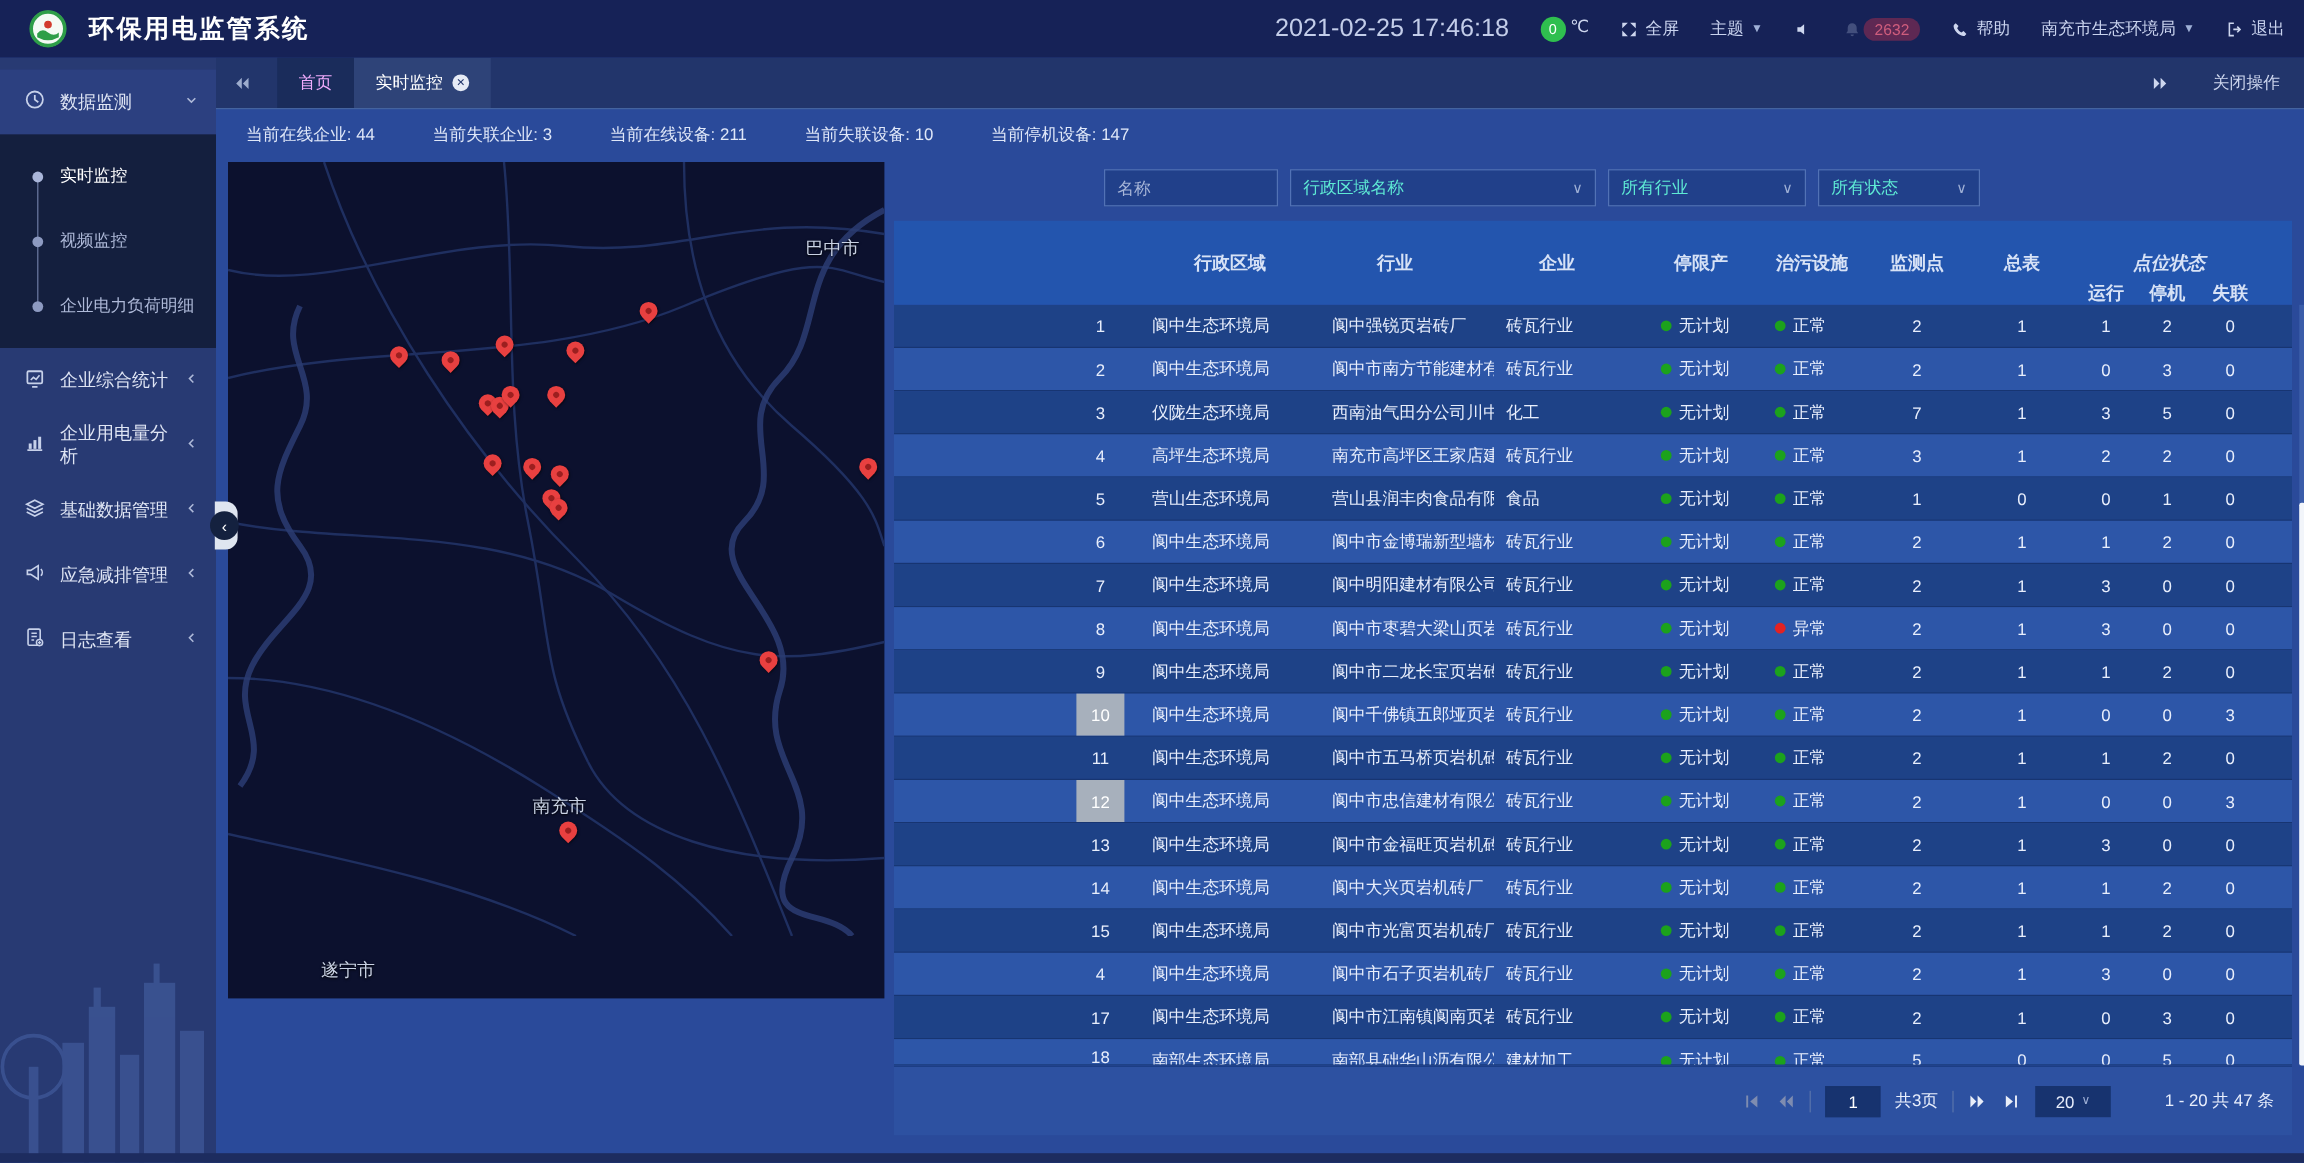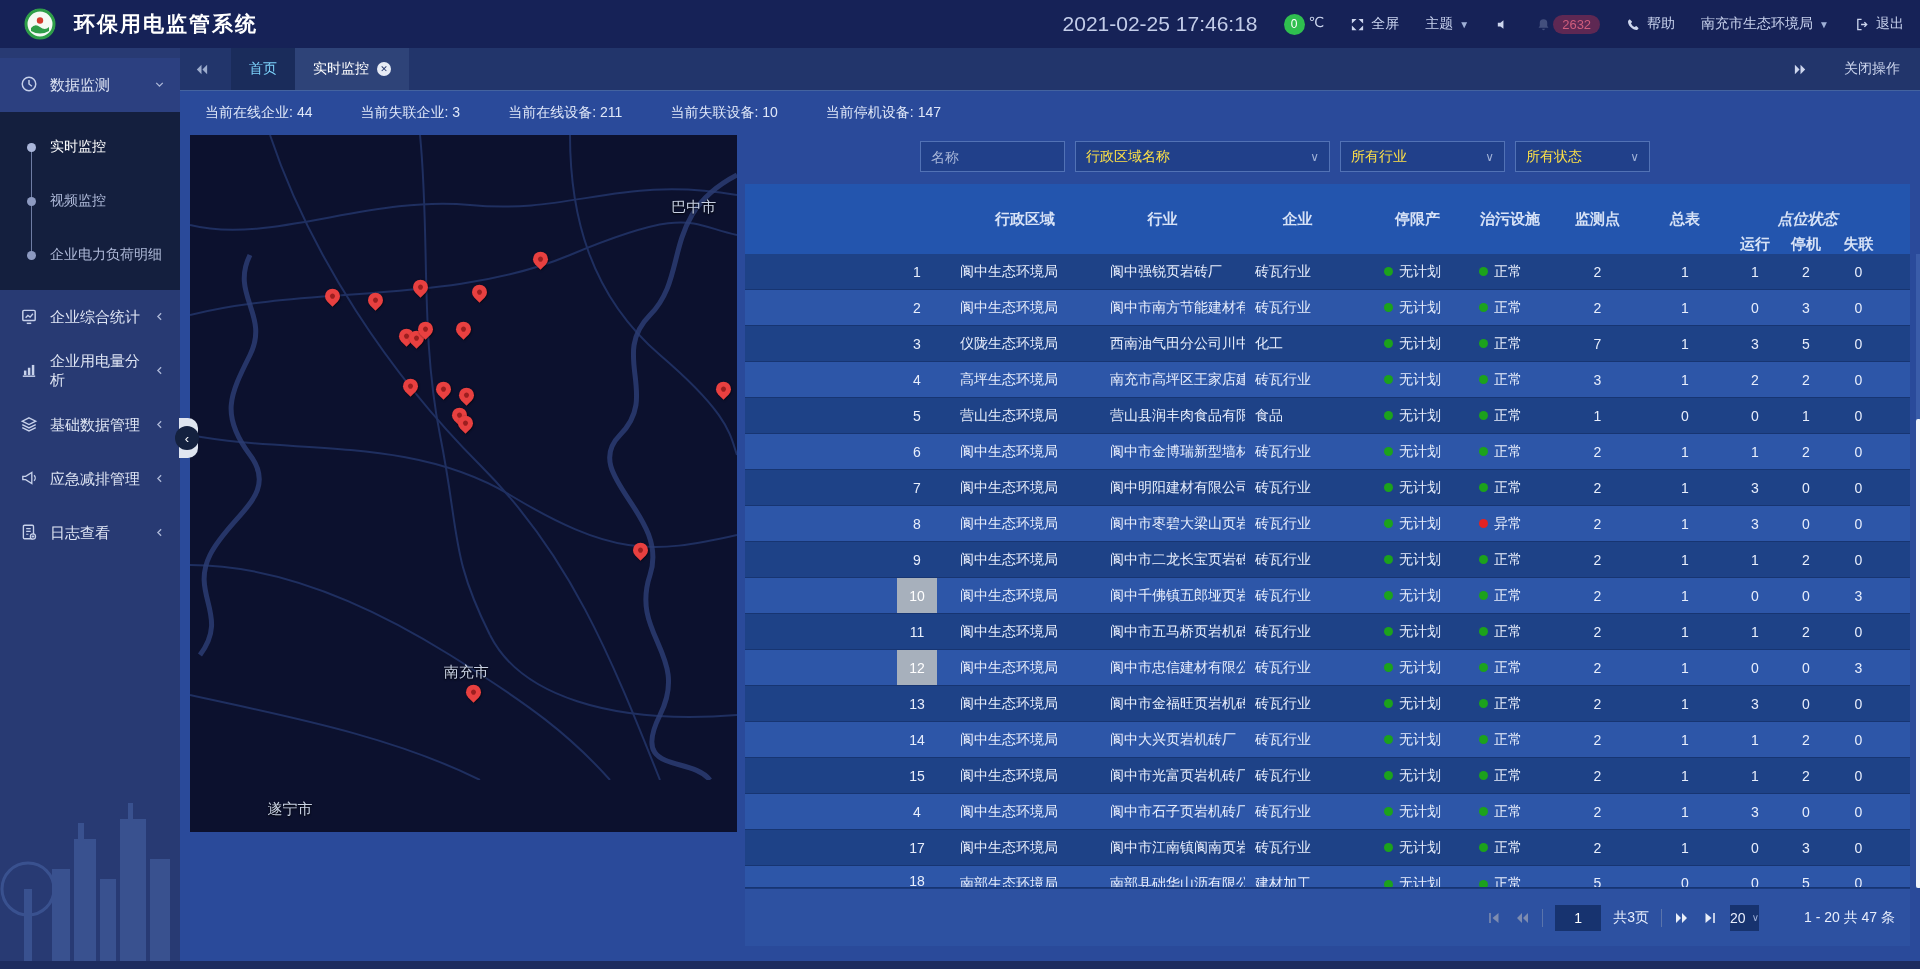--- a/index.html
+++ b/index.html
@@ -37,21 +37,21 @@
   .skyline{position:absolute;left:0;bottom:0;opacity:.35;z-index:1;}
 
   
   .handle{position:absolute;left:179px;top:418px;width:19px;height:40px;background:#dfe5f0;border-radius:0 10px 10px 0;z-index:25;cursor:pointer;}
   .handle .circ{position:absolute;left:-4px;top:8px;width:24px;height:24px;border-radius:50%;background:#14213f;color:#fff;display:flex;align-items:center;justify-content:center;font-size:13px;}
 
   
   .tabbar{position:absolute;left:180px;top:48px;width:1740px;height:42px;background:#22356b;display:flex;align-items:stretch;z-index:10;}
   .tab-scroll{display:flex;align-items:center;padding:0 14px;cursor:pointer;}
   .tabs{display:flex;align-items:stretch;margin-left:8px;}
-  .tab{display:flex;align-items:center;gap:8px;padding:0 18px;font-size:14px;color:#7dd3fc;background:#1a2c5b;cursor:pointer;}
+  .tab{display:flex;align-items:center;gap:8px;padding:0 18px;font-size:14px;color:#f0abfc;background:#1a2c5b;cursor:pointer;}
   .tab.active{background:#2e4378;color:#ffffff;}
   .tab-close{width:14px;height:14px;border-radius:50%;background:#e6ebf5;color:#22356b;font-size:9px;display:flex;align-items:center;justify-content:center;cursor:pointer;}
   .tab-right{margin-left:auto;display:flex;align-items:center;gap:22px;padding-right:20px;}
   .close-ops{color:#cdd6ee;font-size:14px;cursor:pointer;}
 
   
   .content{position:absolute;left:180px;top:90px;width:1740px;height:872px;background:#2a4a9a;border-top:1px solid #44639f;}
   .statsbar{position:absolute;left:0;top:0;width:100%;height:44px;display:flex;align-items:center;gap:48px;padding-left:25px;color:#dfe7f8;font-size:14px;}
   .stat .v{margin-left:4px;}
 
@@ -62,21 +62,21 @@
   .pin-wrap{position:absolute;width:16px;height:22px;transform:translate(-50%,-88%);}
   .pin{position:absolute;left:0;top:0;width:15px;height:15px;background:#e84040;border-radius:50% 50% 50% 0;transform:rotate(-45deg);box-shadow:0 1px 2px rgba(0,0,0,.6);}
   .pin::after{content:'';position:absolute;left:5px;top:5px;width:5px;height:5px;border-radius:50%;background:#9c1f1f;}
 
   
   .panel{position:absolute;left:565px;top:50px;width:1165px;height:805px;}
   .filters{position:absolute;left:175px;top:0;display:flex;gap:10px;}
   .f-input{width:145px;height:31px;background:#21408a;border:1px solid #5272b5;color:#e6ecf8;font-size:14px;padding:0 10px;outline:none;}
   .f-input::placeholder{color:#a8b6d8;}
   .f-select{height:31px;background:#21408a;border:1px solid #5272b5;color:#cfdaf0;font-size:14px;display:flex;align-items:center;justify-content:space-between;padding:0 10px;cursor:pointer;}
-  .f-select .sv{color:#fde047;}
+  .f-select .sv{color:#5eead4;}
   .f-select .car{color:#9fb0d6;font-size:12px;margin-left:12px;}
 
   
   .thead{position:absolute;left:0;top:43px;width:1165px;height:70px;background:#2355ae;display:flex;color:#d7e2f6;font-size:15px;font-weight:bold;}
   .th{display:flex;align-items:center;justify-content:center;}
   .group-col{display:flex;flex-direction:column;justify-content:flex-end;}
   .group-top{text-align:center;font-style:italic;padding-bottom:6px;}
   .group-sub{display:flex;}
   .group-sub .th{height:auto;}
   .c-idx{width:205px;}
@@ -109,21 +109,21 @@
 
   .scrolltrack{position:absolute;left:1171px;top:113px;width:5px;height:634px;background:#3a5ca9;}
   .scrollthumb{position:absolute;left:0;top:165px;width:5px;height:469px;background:#f2f5fa;border-radius:2px;}
 
   
   .pagination{position:absolute;left:0;top:747px;width:1165px;height:58px;background:#2d51a1;border-top:1px solid #1a3a7e;display:flex;align-items:center;justify-content:flex-end;gap:45px;padding-right:15px;color:#e8eefc;font-size:14px;}
   .pg-group{display:flex;align-items:center;gap:12px;}
   .pg-btn{display:flex;align-items:center;cursor:pointer;}
   .pg-sep{width:1px;height:18px;background:#5a74ab;}
   .pg-input{width:46px;height:26px;background:#17336f;border:1px solid #17336f;color:#fff;font-size:14px;text-align:center;outline:none;}
-  .pg-size{display:flex;align-items:center;gap:6px;background:#17336f;height:26px;padding:0 0;cursor:pointer;}
+  .pg-size{display:flex;align-items:center;gap:6px;background:#17336f;height:26px;padding:0 17px;cursor:pointer;}
   .pg-size .car{font-size:10px;color:#9fb0d6;}
   .pg-range{white-space:nowrap;}
 
   .bottomstrip{position:absolute;left:0;bottom:0;width:1920px;height:8px;background:#1d2c5f;z-index:40;}
 </style>
 </head>
 <body>
 
 <div class="app">
 

